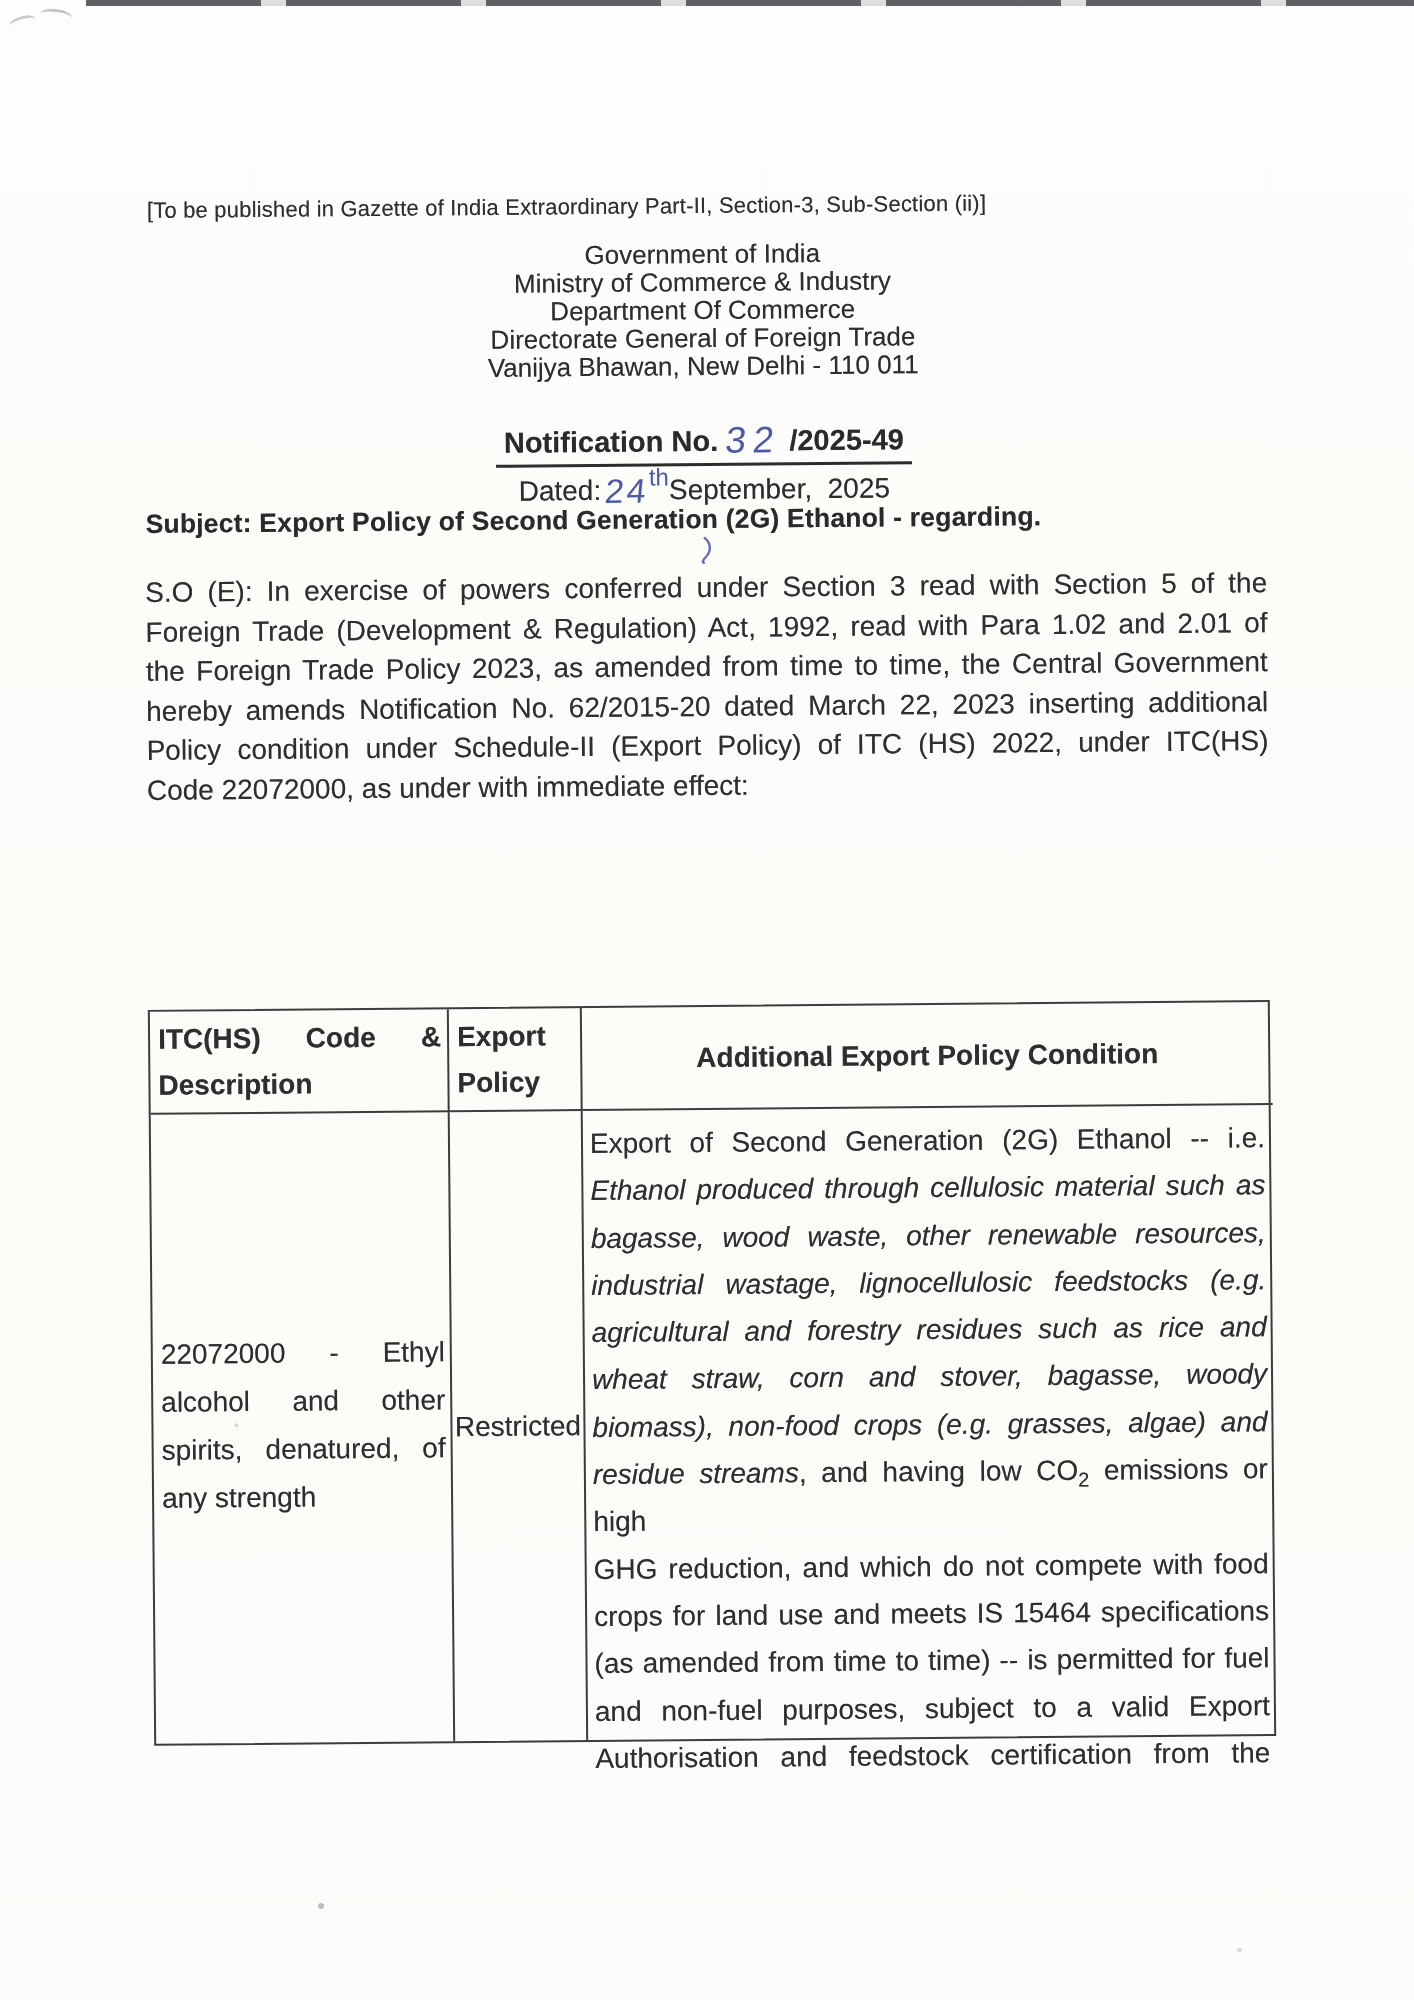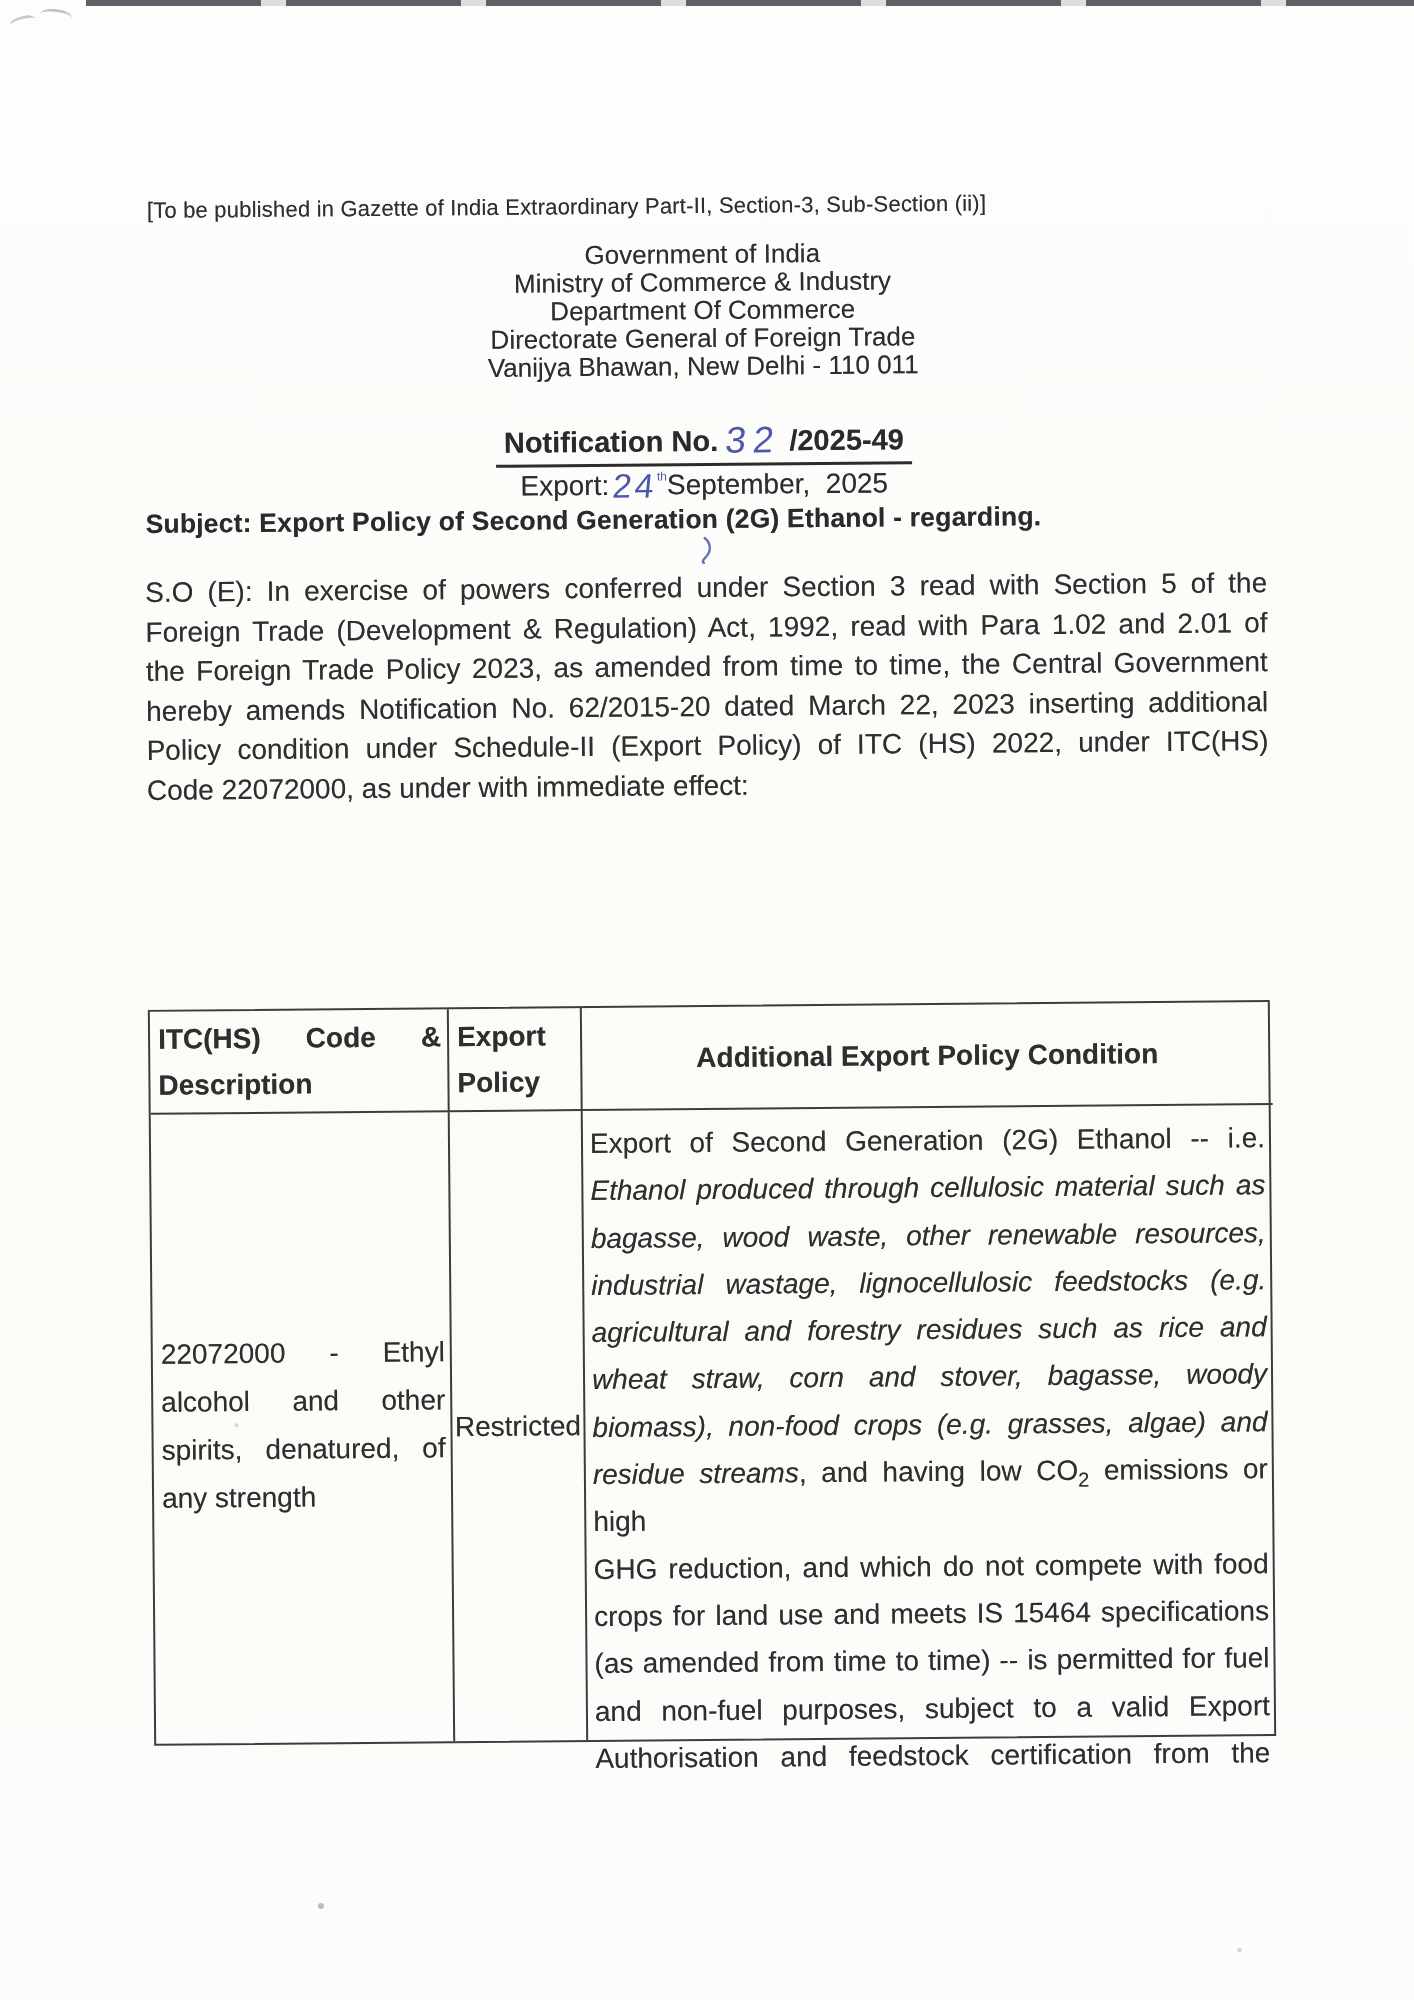--- a/index.html
+++ b/index.html
@@ -25,21 +25,21 @@
   .bracket-line{position:absolute;top:193px;left:152px;font-size:22px;letter-spacing:.2px;color:#2f2f2f;}
   .letterhead{position:absolute;top:240px;left:0;width:1414px;text-align:center;
     font-size:26px;line-height:28px;color:#2e2e2e;}
   .notif{position:absolute;top:418px;left:0;width:1414px;text-align:center;}
   .notif-wrap{display:inline-block;border-bottom:3px solid #2c2c2c;padding:0 8px 3px 8px;
     font-weight:bold;font-size:29px;color:#2a2a2a;}
   .hand{color:#4d58ab;text-shadow:none;font-weight:normal;}
   .hand-num{display:inline-block;font-size:37px;letter-spacing:7px;transform:skewX(-7deg) translateY(2px);margin:0 0 0 8px;}
   .dated{position:absolute;top:463px;left:0;width:1414px;text-align:center;font-size:28px;color:#2d2d2d;}
   .hand-day{display:inline-block;font-size:34px;letter-spacing:3px;transform:skewX(-6deg) translateY(3px);margin-left:4px;}
-  .hand-ord{font-size:12px;vertical-align:14px;letter-spacing:0;}
+  .hand-ord{font-size:24px;vertical-align:14px;letter-spacing:0;}
   .pre{white-space:pre;}
   .subject{position:absolute;top:504px;left:148px;font-size:26.5px;font-weight:bold;color:#2a2a2a;letter-spacing:.2px;}
   .squiggle{position:absolute;top:536px;left:700px;}
 
   .bodypara{position:absolute;top:568px;left:147px;width:1122px;font-size:28px;color:#2f2f2f;}
   .bline{line-height:39.5px;}
   .jline{text-align:justify;text-align-last:justify;}
 
   .dtable{position:absolute;top:1005px;left:146px;width:1122px;
     display:grid;grid-template-columns:299px 133px 690px;grid-template-rows:103px 629px;
@@ -75,21 +75,21 @@
     <div>Department Of Commerce</div>
     <div>Directorate General of Foreign Trade</div>
     <div>Vanijya Bhawan, New Delhi - 110 011</div>
   </div>
 
   <div class="notif">
     <span class="notif-wrap"><span>Notification No.</span><span class="hand hand-num">32</span> <span>/2025-49</span></span>
   </div>
 
   <div class="dated">
-    <span>Export:</span><span class="hand hand-day">24</span><span class="hand hand-ord">th</span><span class="pre">September,  2025</span>
+    <span>Dated:</span><span class="hand hand-day">24</span><span class="hand hand-ord">th</span><span class="pre">September,  2025</span>
   </div>
 
   <div class="subject">Subject: Export Policy of Second Generation (2G) Ethanol - regarding.</div>
 
   <svg class="squiggle" width="18" height="28" viewBox="0 0 18 28">
     <path d="M7,2 C13,7 14,15 8,21 C5,24 4,26 6,27" stroke="#4d58ab" stroke-width="2.4" fill="none" stroke-linecap="round" opacity="0.85"></path>
   </svg>
 
   <div class="bodypara">
     <div class="bline jline">S.O (E):  In exercise of powers conferred under Section 3 read with Section 5 of the</div>

